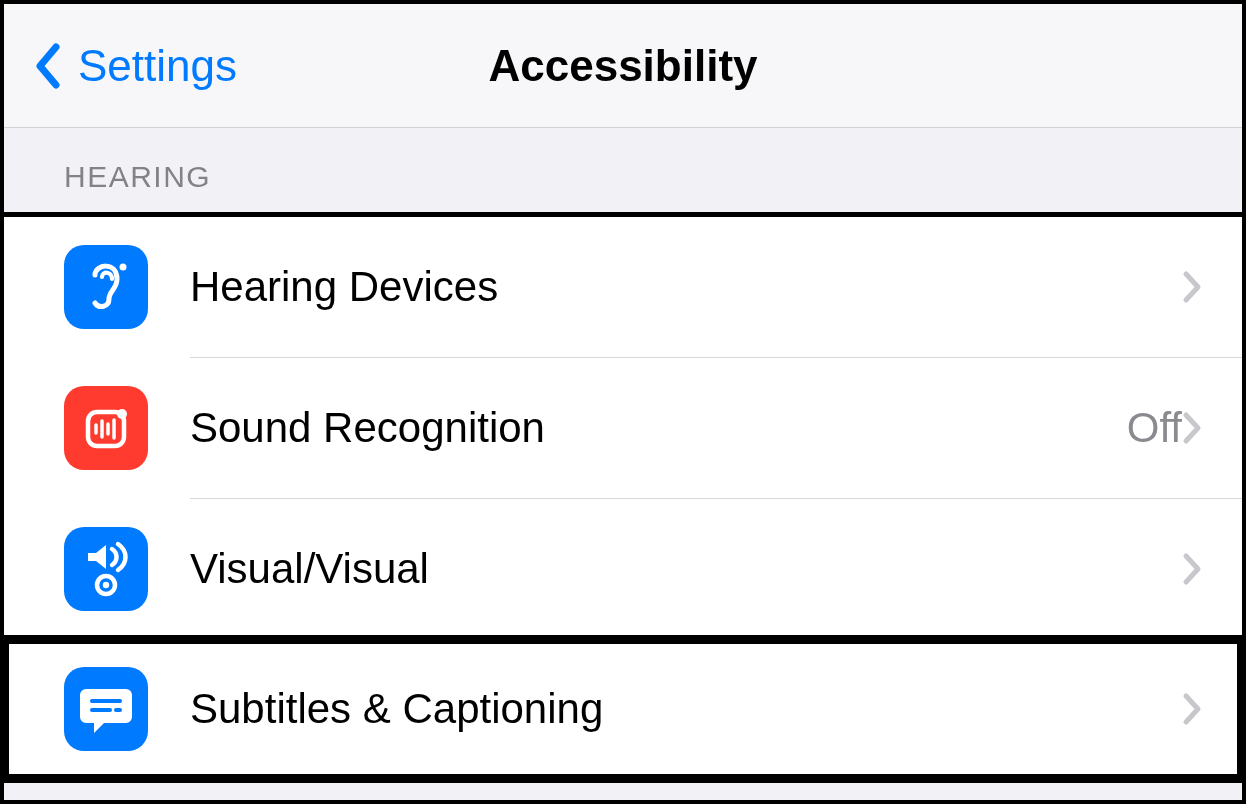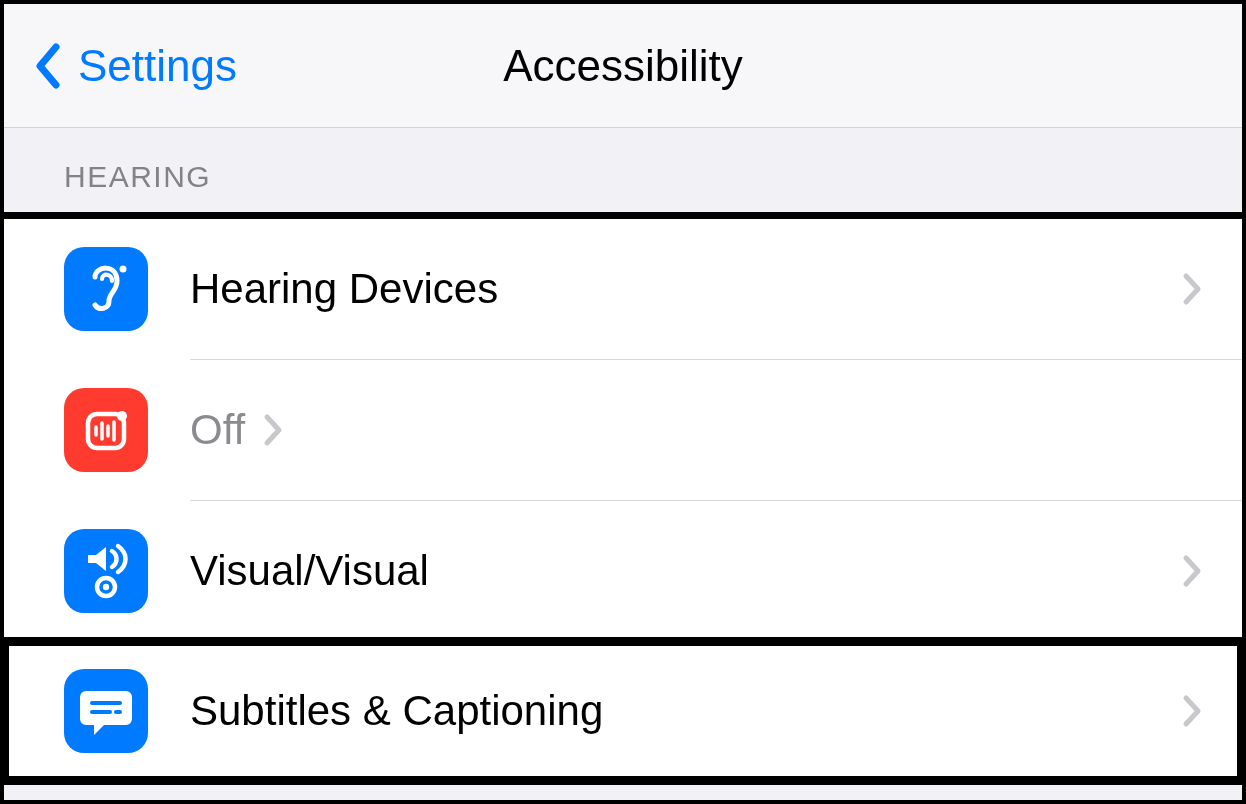--- a/index.html
+++ b/index.html
@@ -35,39 +35,39 @@
   }
   .navbar .back .chev {
     margin-right: 18px;
   }
   .navbar .back .chev svg { display: block; }
   .navbar .title {
     position: absolute;
     left: 0; right: 0;
     text-align: center;
     font-size: 44px;
-    font-weight: 400;
+    font-weight: 700;
     color: #000;
     pointer-events: none;
   }
 
   
   .section-header {
     font-size: 30px;
     color: #828287;
     letter-spacing: 1.5px;
     padding: 32px 9px 18px 60px;
     text-transform: uppercase;
     flex: 0 0 auto;
   }
 
   
   .list {
     background: #fff;
-    border-top: 7px solid #000000;
+    border-top: 5px solid #000000;
     border-bottom: 1px solid #d8d8dc;
     flex: 0 0 auto;
   }
   .row {
     display: flex;
     align-items: center;
     height: 140px;
     padding: 0 40px 0 60px;
     cursor: pointer;
     background: #fff;
@@ -81,21 +81,20 @@
     color: #fff;
   }
   .row .label {
     font-size: 42px;
     color: #000;
     flex: 1 1 auto;
   }
   .row .detail {
     font-size: 42px;
     color: #8a8a8f;
-    margin-right: 18px;
   }
   .row .disclosure svg { display: block; }
   .row .disclosure { color: #c7c7cc; }
   .row-sep {
     margin-left: 186px;
     height: 1px;
     background: #d8d8dc;
   }
 
   
@@ -154,20 +153,21 @@
       <div class="icon-box ic-red">
         <svg width="60" height="60" viewBox="0 0 60 60" fill="none">
           <rect x="12" y="14" width="36" height="34" rx="9" stroke="#fff" stroke-width="4.5" fill="none"></rect>
           <circle cx="46" cy="16" r="5" fill="#fff"></circle>
           <line x1="20" y1="27" x2="20" y2="35" stroke="#fff" stroke-width="3.5" stroke-linecap="round"></line>
           <line x1="26" y1="23" x2="26" y2="39" stroke="#fff" stroke-width="3.5" stroke-linecap="round"></line>
           <line x1="32" y1="26" x2="32" y2="36" stroke="#fff" stroke-width="3.5" stroke-linecap="round"></line>
           <line x1="38" y1="22" x2="38" y2="40" stroke="#fff" stroke-width="3.5" stroke-linecap="round"></line>
         </svg>
       </div>
+      <div class="label">Sound Recognition</div>
       <div class="detail">Off</div>
       <span class="disclosure">
         <svg width="20" height="34" viewBox="0 0 20 34">
             <polyline points="4,4 16,17 4,30" stroke="#c7c7cc" stroke-width="5" stroke-linecap="round" stroke-linejoin="round" fill="none"></polyline>
           </svg>
       </span>
     </div>
     <div class="row-sep"></div>
 
     <div class="row">

